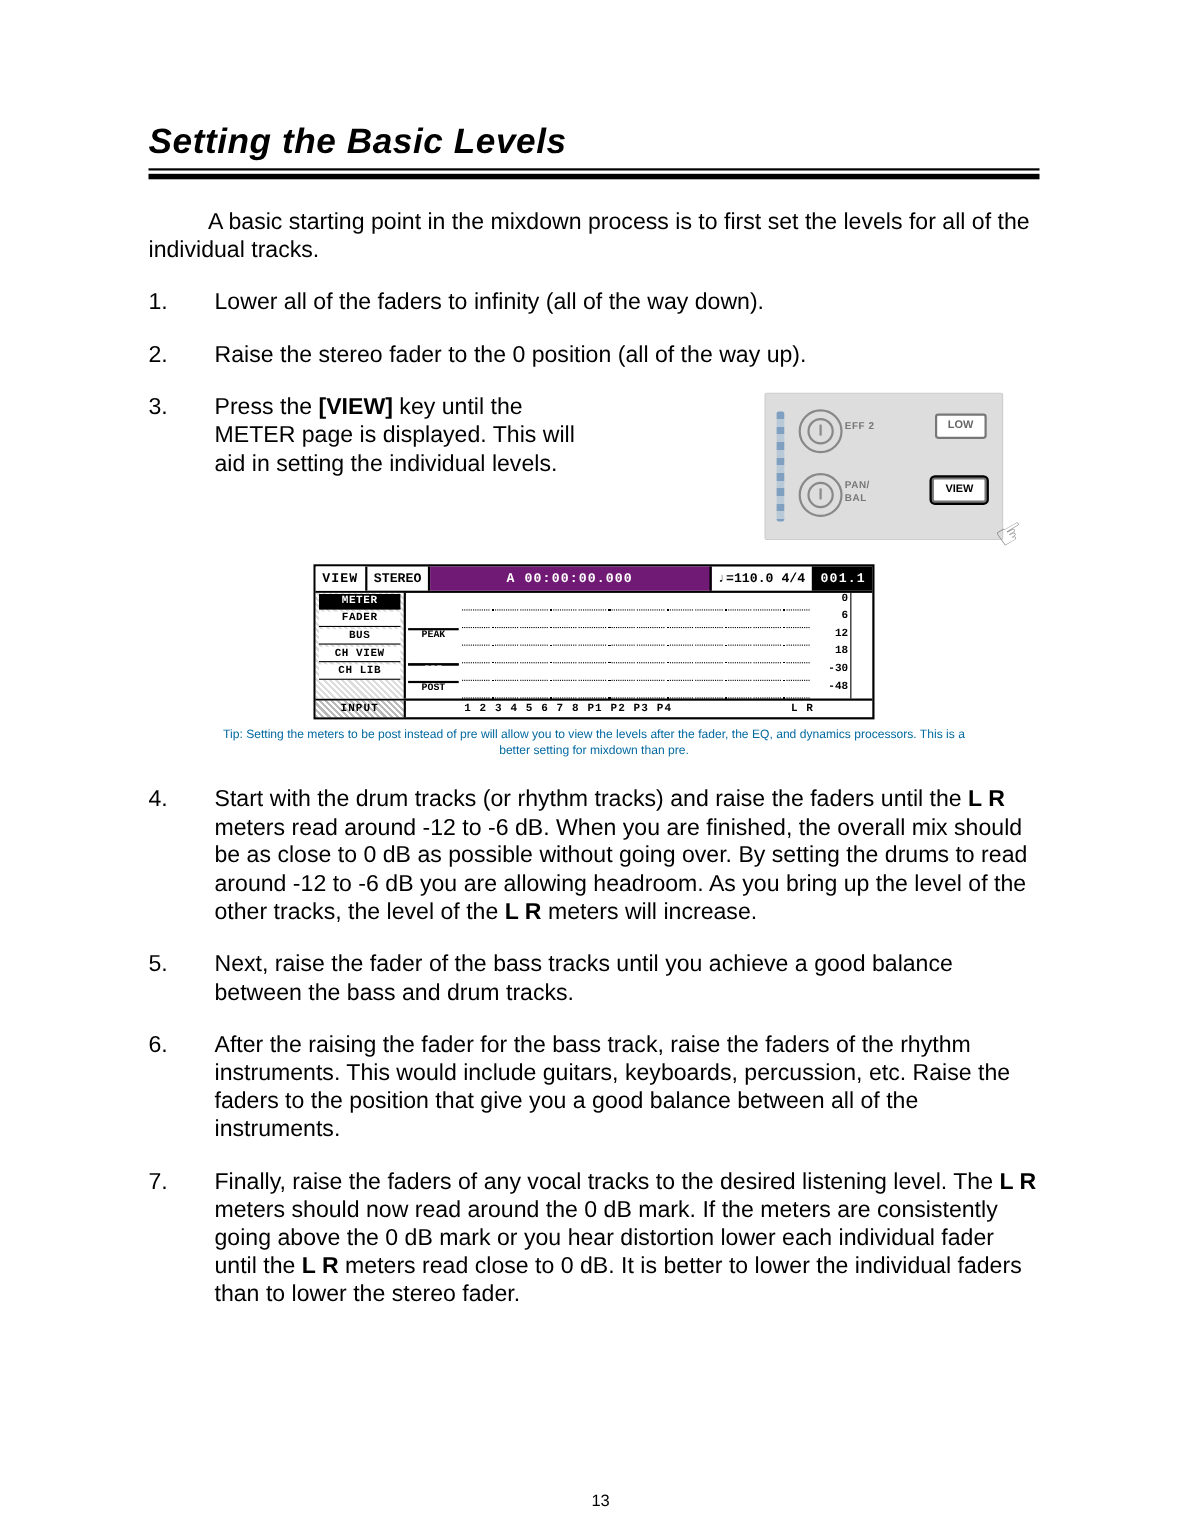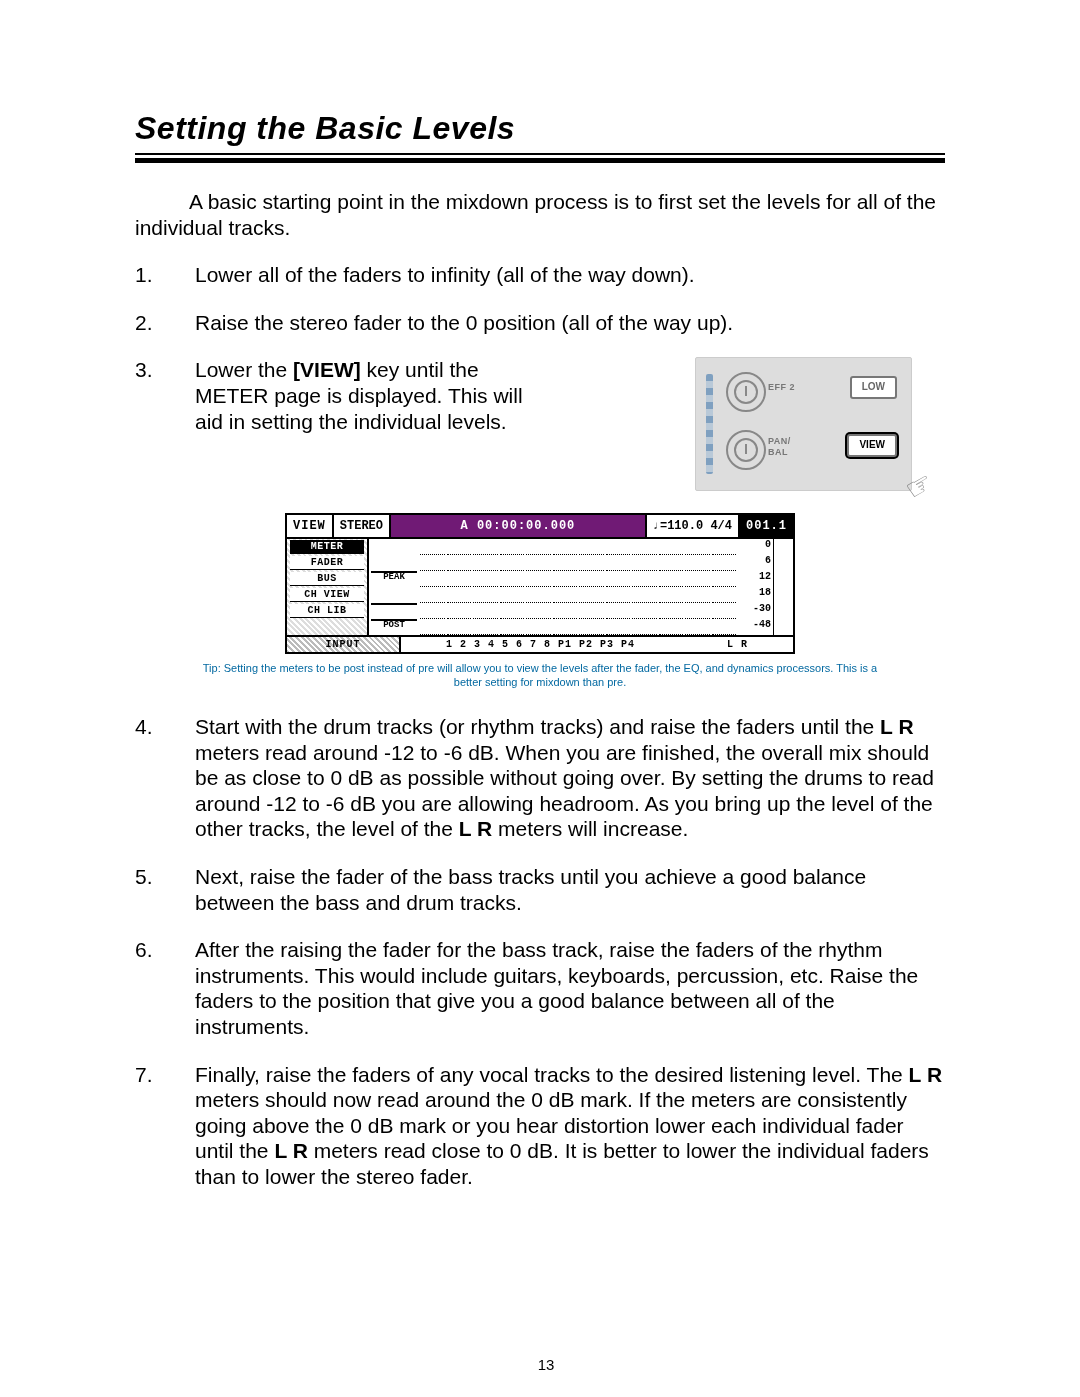--- a/index.html
+++ b/index.html
@@ -230,21 +230,21 @@
     display:flex;
     font-size:10px;
   }
   .ms .bottom .lbl {
     flex:0 0 80px;
     background: repeating-linear-gradient(45deg,#bbb 0 2px,#fff 2px 4px);
     text-align:center;
     font-weight:bold;
     letter-spacing:1px;
     border-right:2px solid #000;
-    padding:2px 16px;
+    padding:2px 0;
   }
   .ms .bottom .cols {
     flex:1;
     display:flex;
     align-items:center;
     justify-content: space-around;
     letter-spacing:1px;
     padding:2px 4px;
   }
 
@@ -285,21 +285,21 @@
 
     <li>
       <span class="num">2.</span>
       <span class="txt">Raise the stereo fader to the 0 position (all of the way up).</span>
     </li>
 
     <li>
       <span class="num">3.</span>
       <div class="txt step3-row">
         <div class="step3-text">
-          <span>Lower the </span><b>[VIEW]</b><span> key until the METER page is displayed.  This will aid in setting the individual levels.</span>
+          <span>Press the </span><b>[VIEW]</b><span> key until the METER page is displayed.  This will aid in setting the individual levels.</span>
         </div>
         <div class="panel-illustration">
           <div class="panel">
             <div class="bar-left"></div>
             <div class="knob" style="left:30px; top:14px;"></div>
             <div class="knob" style="left:30px; top:72px;"></div>
             <div class="label" style="left:72px; top:24px;">EFF 2</div>
             <div class="label" style="left:72px; top:78px; white-space:pre;">PAN/
 BAL</div>
             <div class="btn" style="right:14px; top:18px;">LOW</div>

